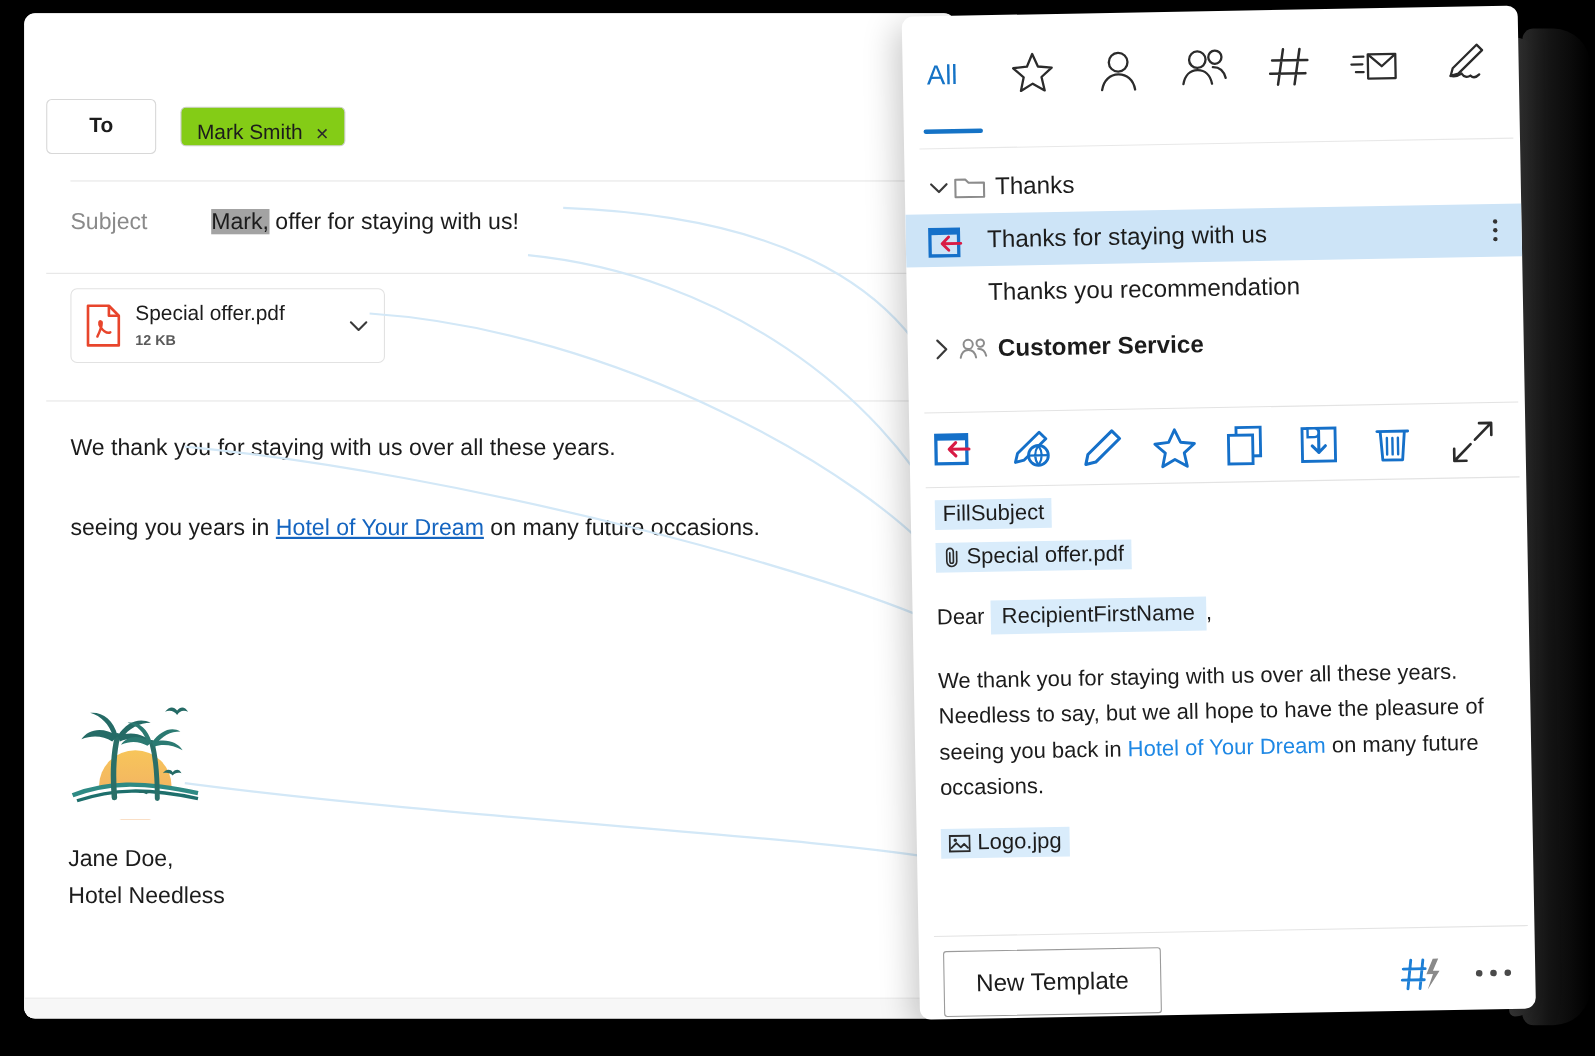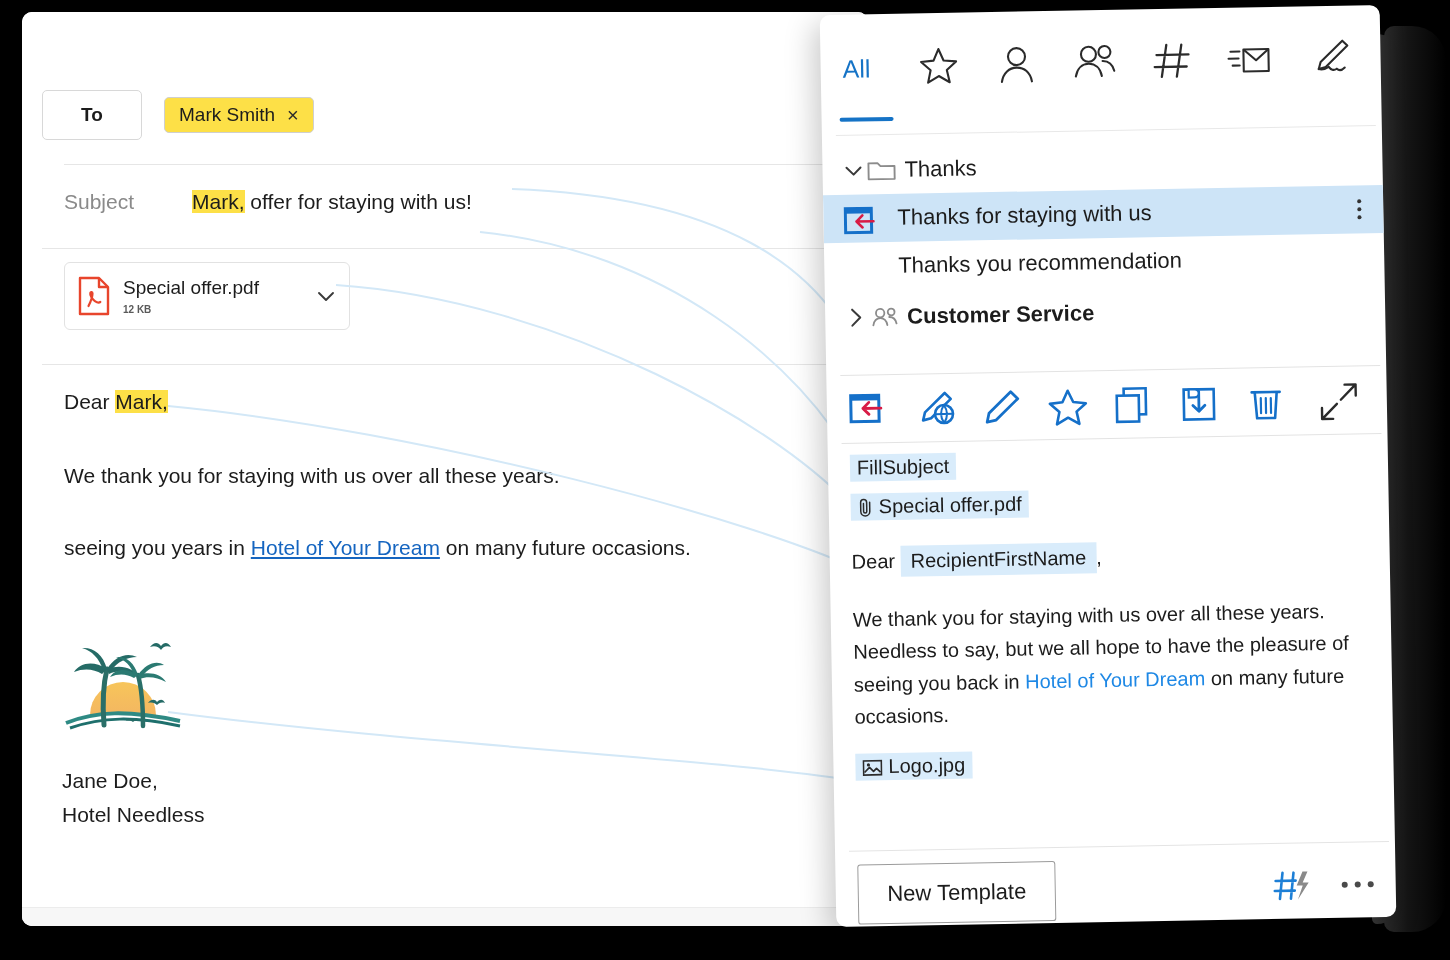--- a/index.html
+++ b/index.html
@@ -39,44 +39,44 @@
     border-top:1px solid #ececec;
   }
 
   .to-row{position:absolute;left:20px;top:78px;display:flex;align-items:center;gap:22px;}
   .to-btn{
     width:98px;height:48px;border:1px solid #d8d8d8;border-radius:5px;background:#fff;
     display:flex;align-items:center;justify-content:center;
     font-size:19px;color:#1c1c1c;font-weight:600;
   }
   .chip{
-    height:34px;padding:0 14px;border:1px solid #cfcfcf;border-radius:5px;background:#fde047;
-    display:flex;align-items:center;gap:12px;font-size:19px;color:#1c1c1c;
+    height:34px;padding:0 14px;border:1px solid #cfcfcf;border-radius:5px;background:#84cc16;
+    display:flex;align-items:flex-end;gap:12px;font-size:19px;color:#1c1c1c;
   }
   .chip .x{font-size:20px;color:#2b2b2b;line-height:1;font-weight:300;}
 
   .hr{position:absolute;background:#e6e6e6;height:1px;}
   #hr1{left:42px;top:152px;width:786px;}
   #hr2{left:20px;top:236px;width:808px;}
   #hr3{left:20px;top:352px;width:808px;}
 
   .subject-row{position:absolute;left:42px;top:178px;display:flex;align-items:flex-start;gap:22px;}
   .subject-label{font-size:21px;color:#8a8a8a;width:106px;}
   .subject-val{font-size:21px;color:#1c1c1c;}
-  .hl{background:#fde047;}
+  .hl{background:#a3a3a3;}
 
   .att-card{
     position:absolute;left:42px;top:250px;width:286px;height:68px;
     border:1px solid #e2e2e2;border-radius:6px;background:#fff;
     display:flex;align-items:center;padding:0 12px;box-sizing:border-box;gap:12px;
   }
   .pdf-ico{width:34px;height:40px;flex:0 0 34px;}
   .att-txt{flex:1;}
   .att-name{font-size:19px;color:#1c1c1c;line-height:1.15;}
-  .att-size{font-size:10px;color:#5a5a5a;font-weight:700;margin-top:5px;}
+  .att-size{font-size:13px;color:#5a5a5a;font-weight:700;margin-top:5px;}
   .chev{width:22px;height:22px;flex:0 0 22px;}
 
   .body-wrap{position:absolute;left:42px;top:378px;width:760px;}
   .greet{font-size:21px;color:#1c1c1c;margin-bottom:44px;}
   .para{font-size:21px;color:#1c1c1c;line-height:1.72;}
   .para a{color:#1565c0;text-decoration:underline;}
 
   .logo-box{position:absolute;left:42px;top:617px;width:118px;height:116px;}
   .sign{position:absolute;left:40px;top:752px;font-size:21px;color:#1c1c1c;line-height:1.62;}
 
@@ -180,21 +180,20 @@
           <div class="att-size">12 KB</div>
         </div>
         <svg class="chev" viewBox="0 0 22 22">
           <path d="M4 8l7 7 7-7" fill="none" stroke="#3a3a3a" stroke-width="1.9" stroke-linecap="round" stroke-linejoin="round"></path>
         </svg>
       </div>
 
       <div class="hr" id="hr3"></div>
 
       <div class="body-wrap">
-        <div class="greet"><span>Dear </span><span class="hl">Mark,</span></div>
         <div class="para">
           <span>We thank you for staying with us over all these years.</span><br>
           <br>
           <span>seeing you years in </span><a href="#">Hotel of Your Dream</a><span> on many future occasions.</span>
         </div>
       </div>
 
       <div class="logo-box">
         <svg viewBox="0 0 118 116" width="118" height="116">
           <defs>

